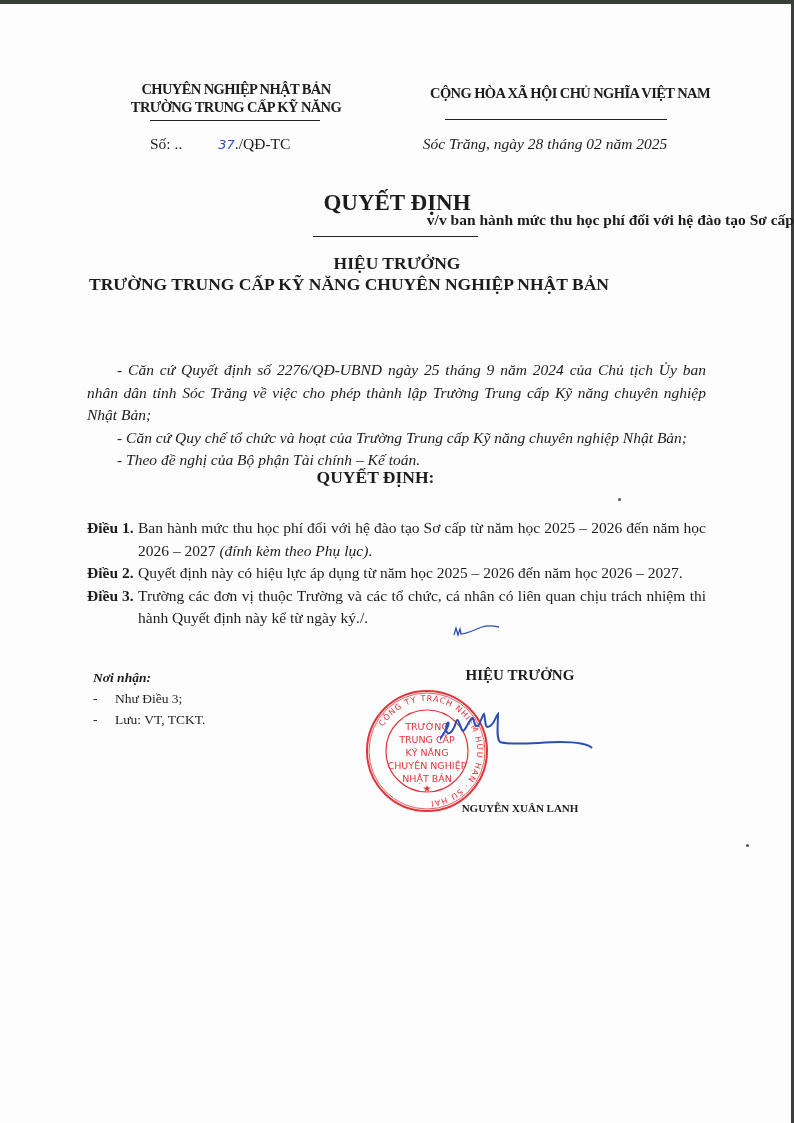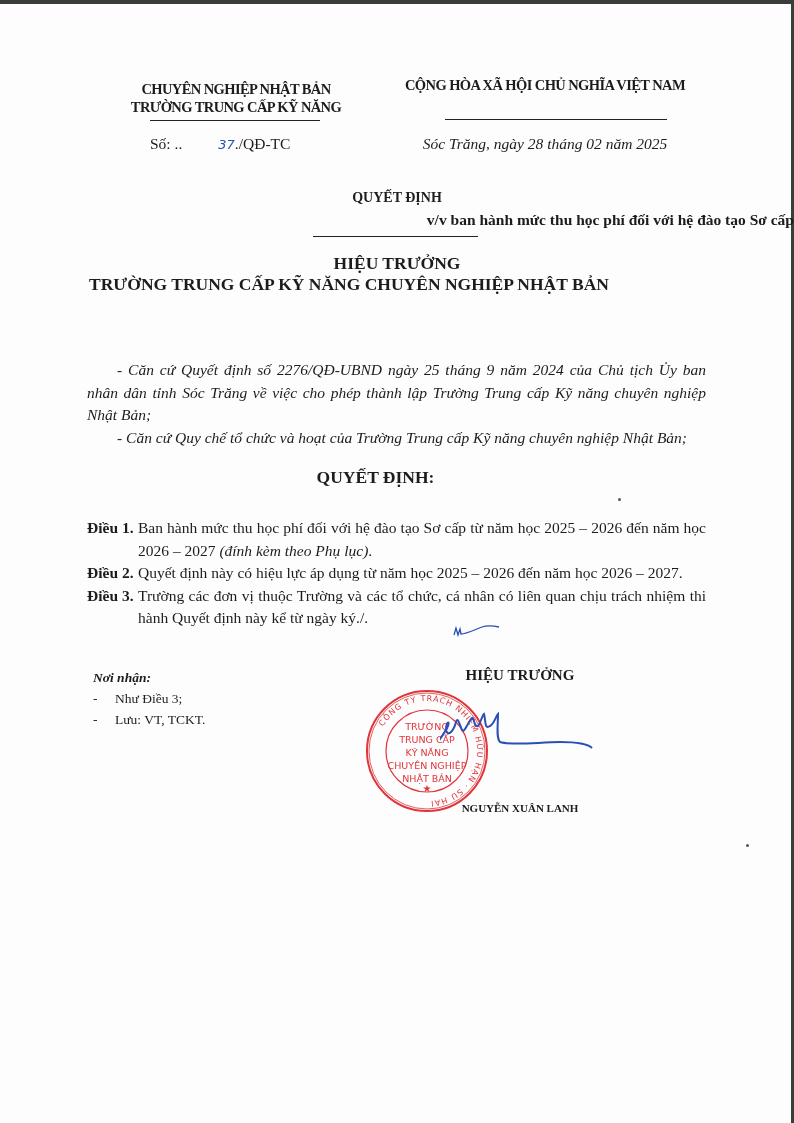--- a/index.html
+++ b/index.html
@@ -16,28 +16,28 @@
   .abs { position: absolute; }
   .center { text-align: center; }
   .italic { font-style: italic; }
 
   
   .hdr-left { left: 96px; top: 80px; width: 280px; font-size: 14.5px; line-height: 18px; font-weight: bold; letter-spacing: -0.6px; }
   .hdr-left-rule { left: 150px; top: 120px; width: 170px; height: 1px; background: #222; }
   .hdr-so { left: 150px; top: 135px; font-size: 15.5px; }
   .hdr-so .num { color: #2a4fb5; font-style: italic; font-family: "DejaVu Sans", sans-serif; font-size: 13px; margin-left: 36px; }
 
-  .hdr-right { left: 380px; top: 76px; width: 330px; }
+  .hdr-right { left: 380px; top: 84px; width: 330px; text-align: right; }
   .hdr-right .l1 { font-size: 14.5px; line-height: 18px; font-weight: bold; letter-spacing: -0.6px; }
   .hdr-right .l2 { font-size: 16.5px; line-height: 20px; font-weight: bold; }
   .hdr-right-rule { left: 445px; top: 119px; width: 222px; height: 1px; background: #222; }
   .hdr-date { left: 380px; top: 135px; width: 330px; font-size: 15.5px; font-style: italic; }
 
   
-  .t-decision { left: 0; top: 190px; width: 794px; font-size: 14px; font-weight: bold; }
+  .t-decision { left: 0; top: 190px; width: 794px; font-size: 23px; font-weight: bold; }
   .t-subject { left: 0; top: 211px; width: 794px; font-size: 15.5px; font-weight: bold; text-align: right; }
   .t-subject-rule { left: 313px; top: 236px; width: 165px; height: 1px; background: #222; }
   .t-principal { left: 0; top: 253px; width: 794px; font-size: 17.5px; font-weight: bold; }
   .t-school { left: 0; top: 274px; width: 698px; font-size: 17.5px; font-weight: bold; }
 
   
   .bases { left: 87px; top: 311px; width: 619px; font-size: 15.5px; line-height: 22.5px; font-style: italic; text-align: justify; margin-top: 48px; }
   .bases p { margin: 0; text-indent: 30px; }
 
   .t-decides { left: 0; top: 467px; width: 751px; font-size: 17.5px; font-weight: bold; }
@@ -86,20 +86,21 @@
 
 <div class="abs t-decision center">QUYẾT ĐỊNH</div>
 <div class="abs t-subject center">v/v ban hành mức thu học phí đối với hệ đào tạo Sơ cấp</div>
 <div class="abs t-subject-rule"></div>
 <div class="abs t-principal center">HIỆU TRƯỞNG</div>
 <div class="abs t-school center">TRƯỜNG TRUNG CẤP KỸ NĂNG CHUYÊN NGHIỆP NHẬT BẢN</div>
 
 <div class="abs bases">
   <p>- Căn cứ Quyết định số 2276/QĐ-UBND ngày 25 tháng 9 năm 2024 của Chủ tịch Ủy ban nhân dân tỉnh Sóc Trăng về việc cho phép thành lập Trường Trung cấp Kỹ năng chuyên nghiệp Nhật Bản;</p>
   <p>- Căn cứ Quy chế tổ chức và hoạt của Trường Trung cấp Kỹ năng chuyên nghiệp Nhật Bản;</p>
+  <p>- Theo đề nghị của Bộ phận Tài chính – Kế toán.</p>
 </div>
 
 <div class="abs t-decides center">QUYẾT ĐỊNH:</div>
 
 <div class="abs articles">
   <div class="article">
     <span class="lbl">Điều 1.</span>
     <span class="txt"><span>Ban hành mức thu học phí đối với hệ đào tạo Sơ cấp từ năm học 2025 – 2026 đến năm học 2026 – 2027 </span><span class="italic">(đính kèm theo Phụ lục)</span><span>.</span></span>
   </div>
   <div class="article">

